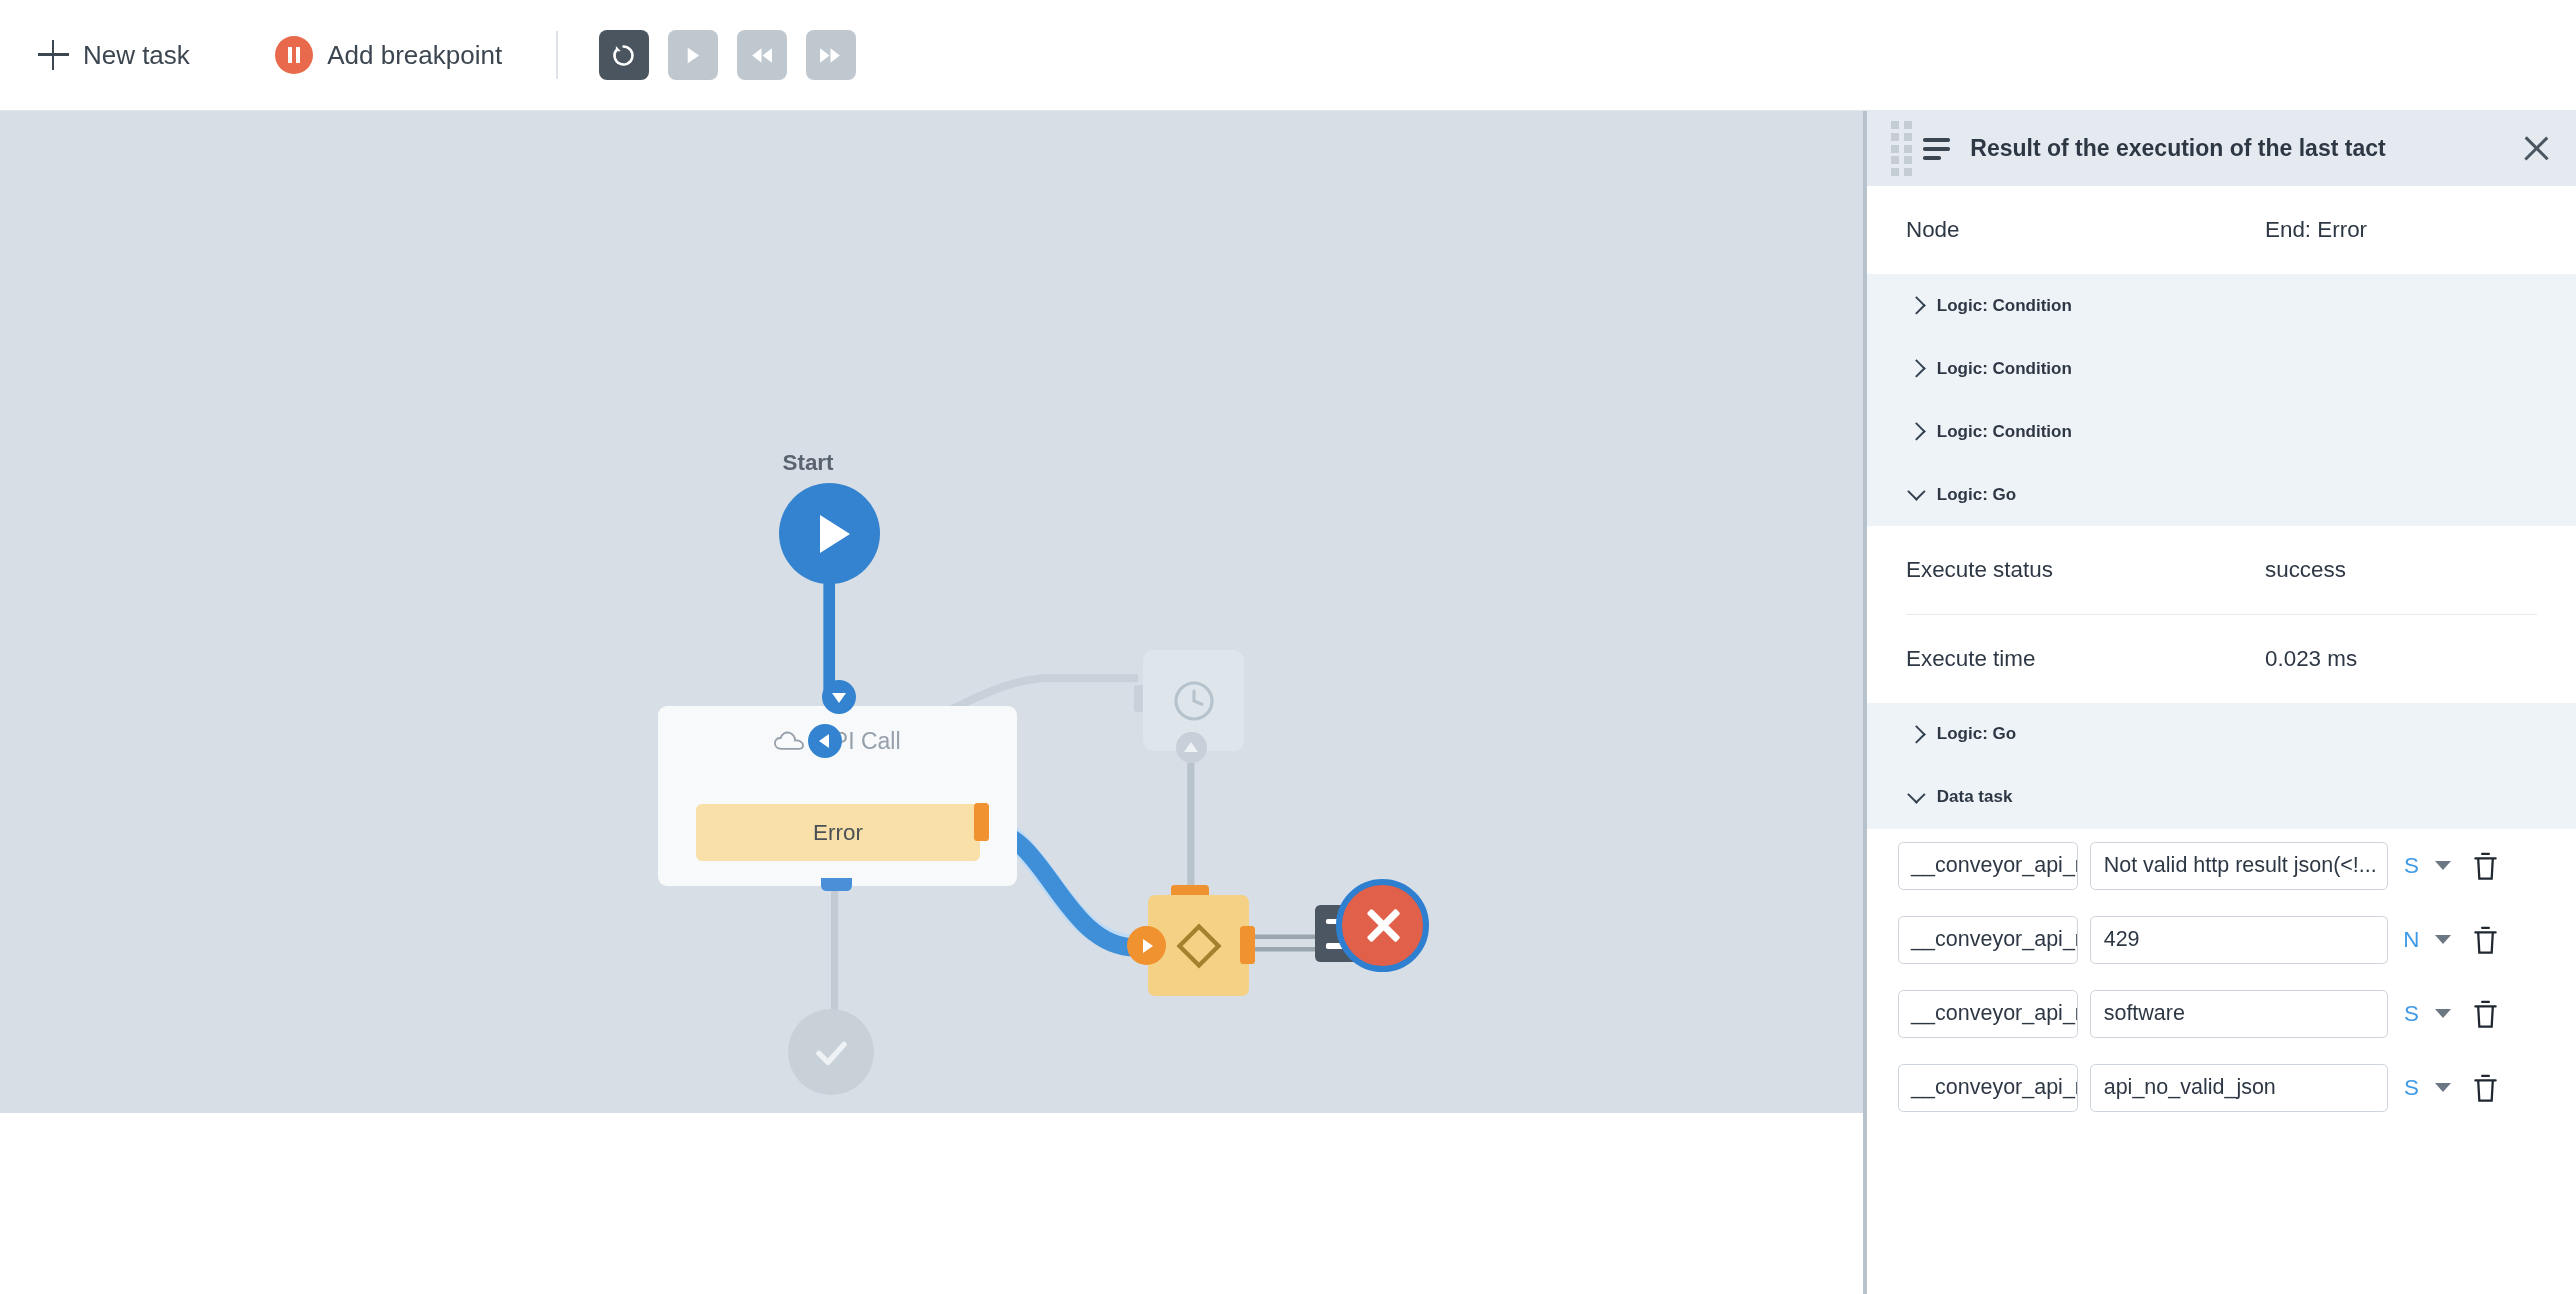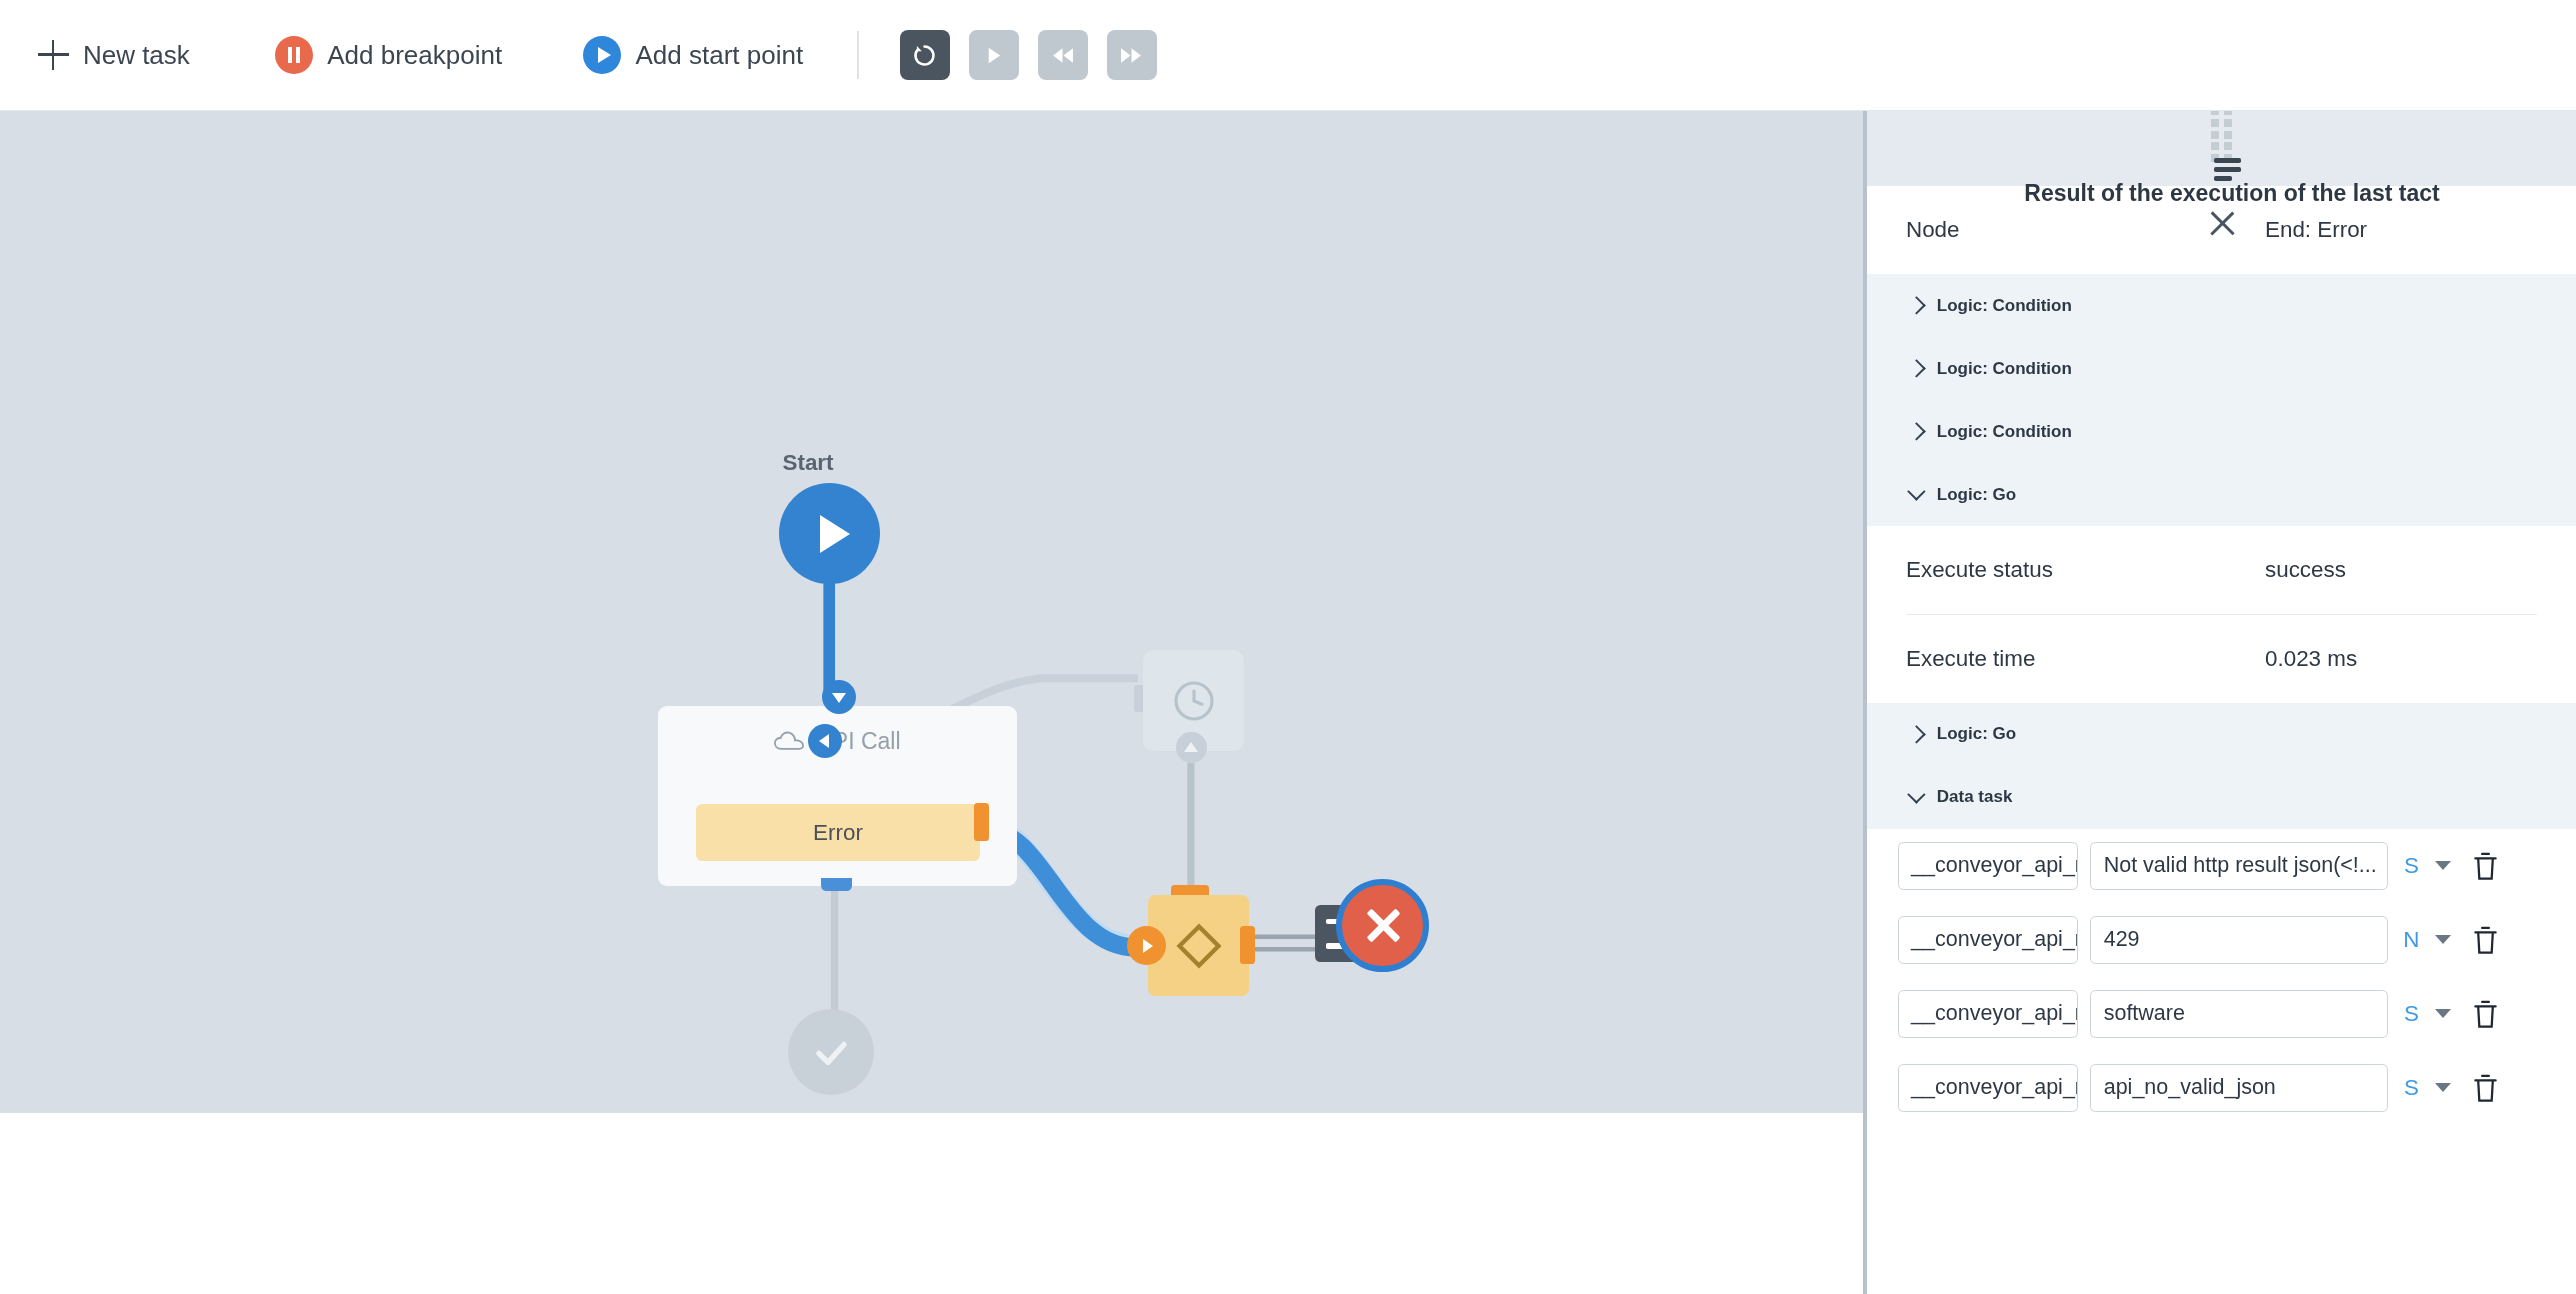--- a/index.html
+++ b/index.html
@@ -269,21 +269,20 @@
     position: absolute; right: 0; top: 111px;
     width: 713px; height: 1183px;
     background: #ffffff;
     border-left: 4.5px solid #b6c2cc;
     overflow: hidden;
   }
   .panel-head {
     display: flex; align-items: center;
     height: 75px; padding: 0 23px 0 24px;
     background: #e4eaf0;
-    flex-direction: column;
   }
   .drag-dots {
     width: 21.5px; height: 47px; flex: none;
     display: grid; grid-template-columns: 8px 8px; grid-auto-rows: 8px;
     gap: 3.6px 4.5px; align-content: center;
   }
   .drag-dots i { background: #c4ccd4; display: block; width: 8px; height: 8px; }
   .menu-icon { width: 27px; height: 21.5px; margin-left: 10.8px; flex: none; }
   .menu-icon i {
     display: block; height: 4.5px; background: #3c4650;
@@ -387,26 +386,20 @@
     </div>
 
     <div class="tb-btn tb-break">
       <span class="circ-icon circ-pause">
         <span></span>
           <span></span>
       </span>
       <span>Add breakpoint</span>
     </div>
 
-    <div class="tb-btn tb-start">
-      <span class="circ-icon circ-play">
-        <span class="tri"></span>
-      </span>
-      <span>Add start point</span>
-    </div>
 
     <div class="tb-divider"></div>
 
     <div class="ctrl-btn ctrl-dark">
       <svg width="27" height="27" viewBox="0 0 24 24">
         <path d="M12 4 A8 8 0 1 1 5.5 7.3" fill="none" stroke="#fff" stroke-width="2.2" stroke-linecap="round"></path>
         <path d="M5.2 3.6 L5.2 8.2 L9.6 8.2 Z" fill="#fff"></path>
       </svg>
     </div>
     <div class="ctrl-btn ctrl-light">

